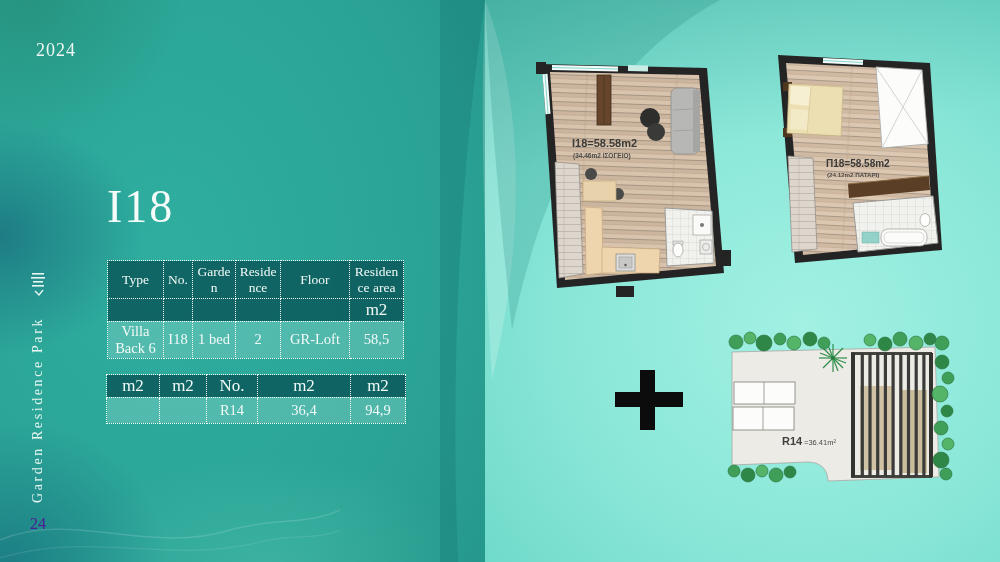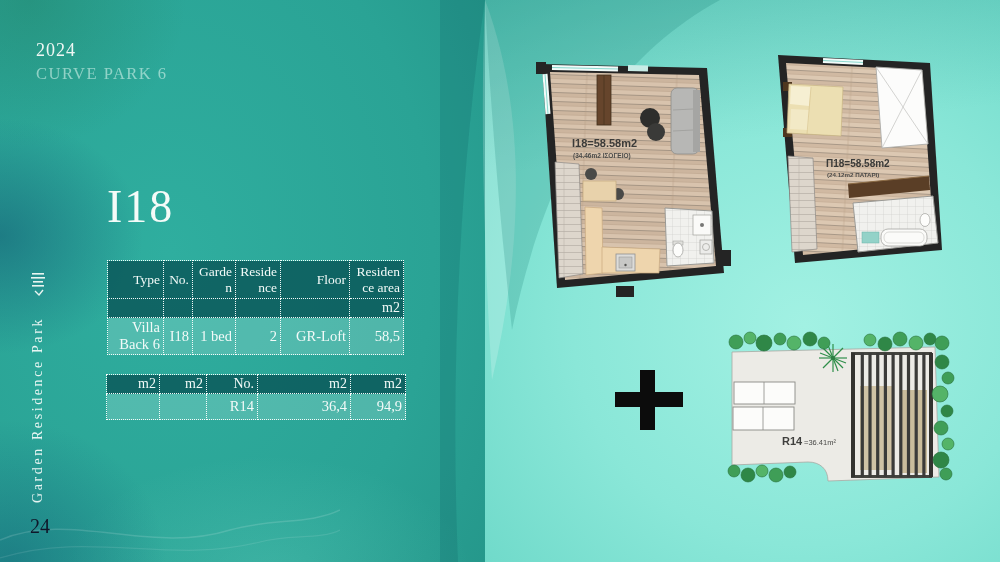--- a/index.html
+++ b/index.html
@@ -24,28 +24,28 @@
   .waves{position:absolute;left:0;top:470px;width:340px;height:92px;}
 
   
   .year{position:absolute;left:36px;top:40px;font-size:18px;color:#eff7f4;letter-spacing:1px;text-align:center;}
   .project{position:absolute;left:36px;top:64px;font-size:16.5px;color:rgba(208,241,233,0.62);letter-spacing:1.5px;}
   .unit-title{position:absolute;left:107px;top:184px;margin:0;font-size:46px;font-weight:400;
     color:#f4fbf8;letter-spacing:2px;line-height:1;}
   .brand-logo{position:absolute;left:30px;top:270px;width:18px;height:26px;}
   .brand-text{position:absolute;left:30px;top:297px;height:206px;writing-mode:vertical-rl;
     transform:rotate(180deg);font-size:14px;letter-spacing:2.6px;color:rgba(245,252,250,0.93);}
-  .page-num{position:absolute;left:30px;top:515px;font-size:20px;color:#0f172a;}
+  .page-num{position:absolute;left:30px;top:515px;font-size:16px;color:#4c1d95;}
 
   
-  .tbl{position:absolute;border-collapse:collapse;table-layout:fixed;color:#f2faf8;text-align:right;}
+  .tbl{position:absolute;border-collapse:collapse;table-layout:fixed;color:#f2faf8;text-align:center;}
   .tbl th,.tbl td{border:1px dotted rgba(255,255,255,0.95);font-weight:normal;padding:1px 3px;
     overflow-wrap:anywhere;line-height:1.15;vertical-align:middle;}
   .tbl .hd{background:rgba(9,84,86,0.80);font-size:13.5px;}
-  .tbl .un{background:rgba(9,84,86,0.80);font-size:14px;}
+  .tbl .un{background:rgba(9,84,86,0.80);font-size:17px;}
   .tbl .dt{background:rgba(215,247,241,0.22);font-size:14.5px;}
   .spec{left:107px;top:260px;width:296px;}
   .area{left:106px;top:374px;width:299px;}
   .spec tr.hrow{height:38px}.spec tr.urow{height:19px}.spec tr.drow{height:37px}
   .area tr.hrow{height:40px}.area tr.urow{height:19px}.area tr.drow{height:26px}
 
   
   .planA{position:absolute;left:528px;top:42px;}
   .planB{position:absolute;left:763px;top:46px;}
   .roof{position:absolute;left:720px;top:316px;}
@@ -67,21 +67,20 @@
     <path d="M45,0 C90,120 80,260 52,380 C44,250 40,120 45,0 Z" fill="rgba(255,255,255,0.20)"></path>
     <path d="M45,0 L280,0 C170,60 105,170 72,330 C60,220 50,100 45,0 Z" fill="rgba(16,118,112,0.20)"></path>
   </svg>
 
   <svg class="waves" viewBox="0 0 340 92">
     <path d="M0,70 C70,40 150,85 230,60 C270,48 310,55 340,40" stroke="rgba(255,255,255,0.14)" fill="none" stroke-width="1.5"></path>
     <path d="M0,88 C90,60 170,95 260,72 C290,64 320,70 340,60" stroke="rgba(255,255,255,0.10)" fill="none" stroke-width="1.2"></path>
   </svg>
 
   <div class="year">2024</div>
-  <div class="project">CURVE PARK 6</div>
 
   <svg class="brand-logo" viewBox="0 0 18 26">
     <rect x="2" y="3" width="12" height="1.6" fill="#e8f5f1"></rect>
     <rect x="1" y="7" width="14" height="1.6" fill="#e8f5f1"></rect>
     <rect x="3" y="11" width="10" height="1.6" fill="#e8f5f1"></rect>
     <rect x="2" y="15" width="12" height="1.6" fill="#e8f5f1"></rect>
     <path d="M5,21 L9,25 L13,20" stroke="#e8f5f1" stroke-width="1.4" fill="none"></path>
   </svg>
   <div class="brand-text">Garden Residence Park</div>
   <div class="page-num">24</div>

